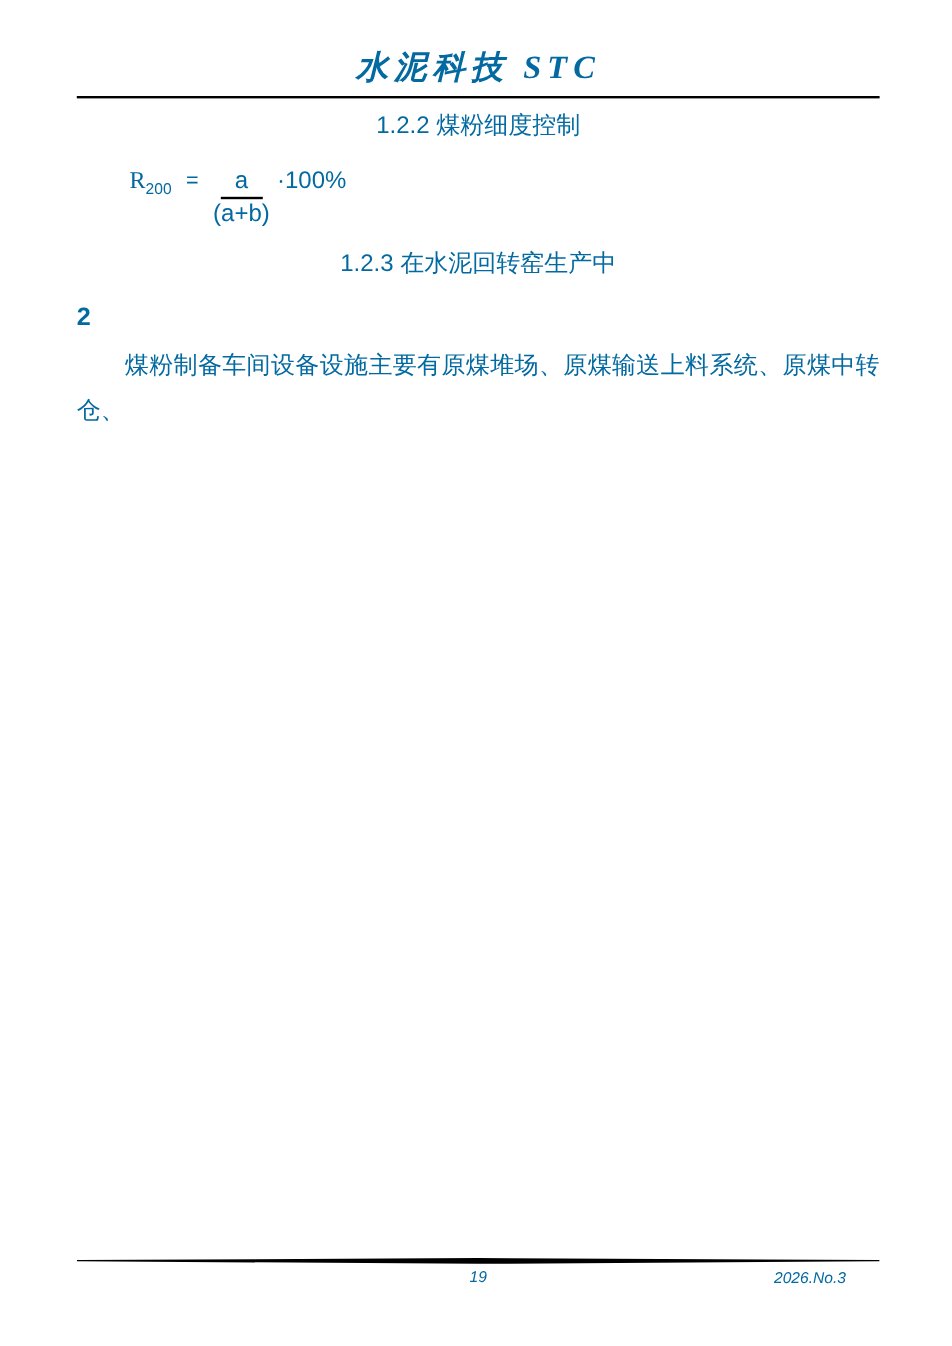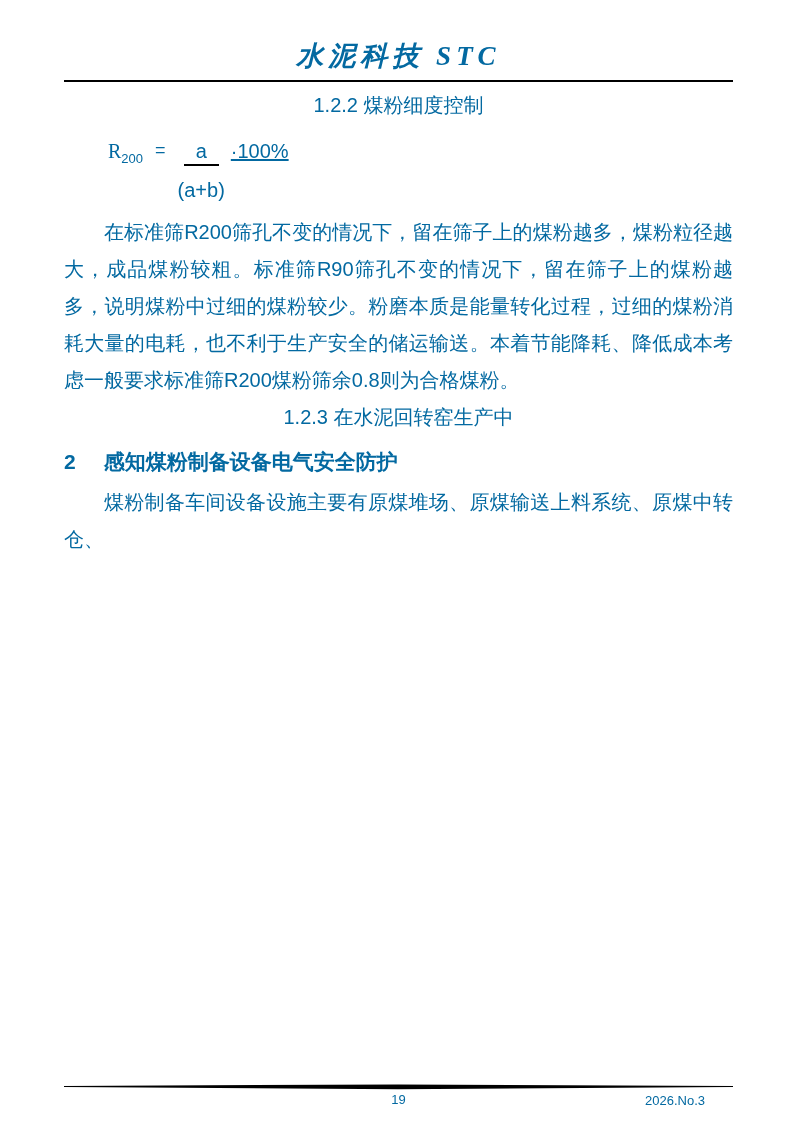--- a/index.html
+++ b/index.html
@@ -53,36 +53,37 @@
   .r-sub { font-size: 13px; vertical-align: sub; }
   .formula-eq { margin: 0 12px; font-size: 18px; }
   .frac {
     display: inline-flex;
     flex-direction: column;
     align-items: center;
     line-height: 1.15;
     margin-right: 4px;
   }
   .frac-num { padding: 0 12px 1px 12px; border-bottom: 2px solid #000; }
-  .frac-den { padding-top: 13px; }
-  .formula-mult { margin-left: 2px; text-decoration: underline; }
+  .frac-den { padding-top: 1px; }
+  .formula-mult { margin-left: 2px; }
   .main-heading {
     display: flex;
     align-items: baseline;
     font-size: 21px;
     font-weight: bold;
     line-height: 44px;
     margin: 4px 0 0 0;
   }
   .main-heading .sec-num { margin-right: 28px; }
   .footer {
     position: absolute;
     left: 64px;
     right: 60px;
-    top: 1084px;
+    top: 1048px;
+    font-style: italic;
   }
   .footer-line { display: block; width: 100%; height: 6px; }
   .footer-row {
     position: relative;
     margin-top: 1px;
     font-size: 13px;
     line-height: 18px;
   }
   .page-num { text-align: center; }
   .issue { position: absolute; right: 28px; top: 1px; }
@@ -104,31 +105,29 @@
     <div class="formula-row">
       <span><span class="r-base">R</span><span class="r-sub">200</span></span>
       <span class="formula-eq">=</span>
       <span class="frac">
         <span class="frac-num">a</span>
         <span class="frac-den">(a+b)</span>
       </span>
       <span class="formula-mult">·100%</span>
     </div>
 
-    <p class="body-para">在标准筛R200筛孔不变的情况下，留在筛子上的煤粉越多，煤粉粒径越大，成品煤粉较粗。标准筛R90筛孔不变的情况下，留在筛子上的煤粉越多，说明煤粉中过细的煤粉较少。粉磨本质是能量转化过程，过细的煤粉消耗大量的电耗，也不利于生产安全的储运输送。本着节能降耗、降低成本考虑一般要求标准筛R200煤粉筛余0.8则为合格煤粉。</p>
 
     <h3 class="sub-heading">1.2.3 在水泥回转窑生产中</h3>
 
 
 
 
 
     <h2 class="main-heading">
       <span class="sec-num">2</span>
-      <span>感知煤粉制备设备电气安全防护</span>
     </h2>
 
     <p class="body-para">煤粉制备车间设备设施主要有原煤堆场、原煤输送上料系统、原煤中转仓、</p>
 
   </div>
 
   <div class="footer">
     <svg class="footer-line" viewBox="0 0 669 6" preserveAspectRatio="none" aria-hidden="true">
       <polygon points="0,2.0 334,0.4 669,2.0 669,3.0 334,5.2 0,3.0" fill="#000"></polygon>
     </svg>

